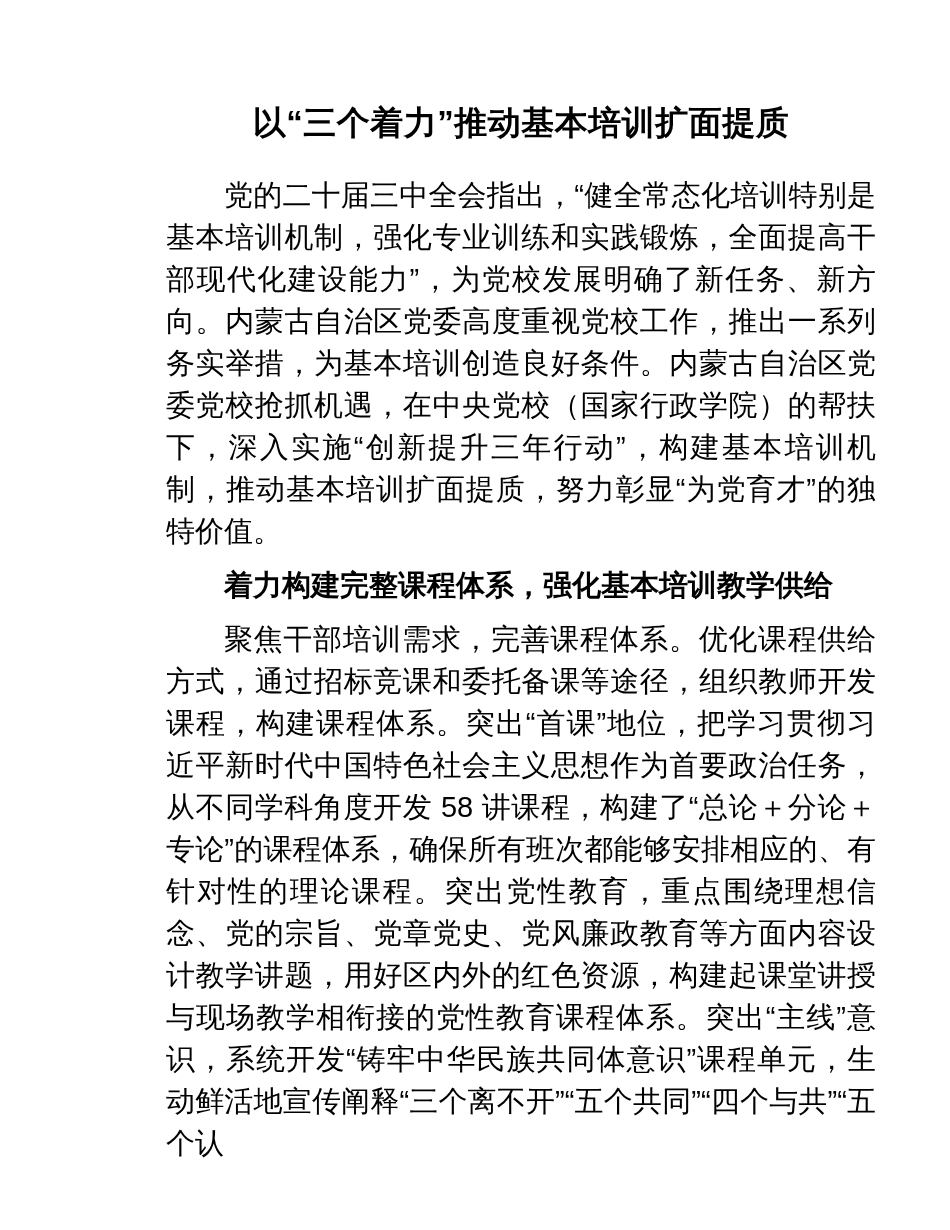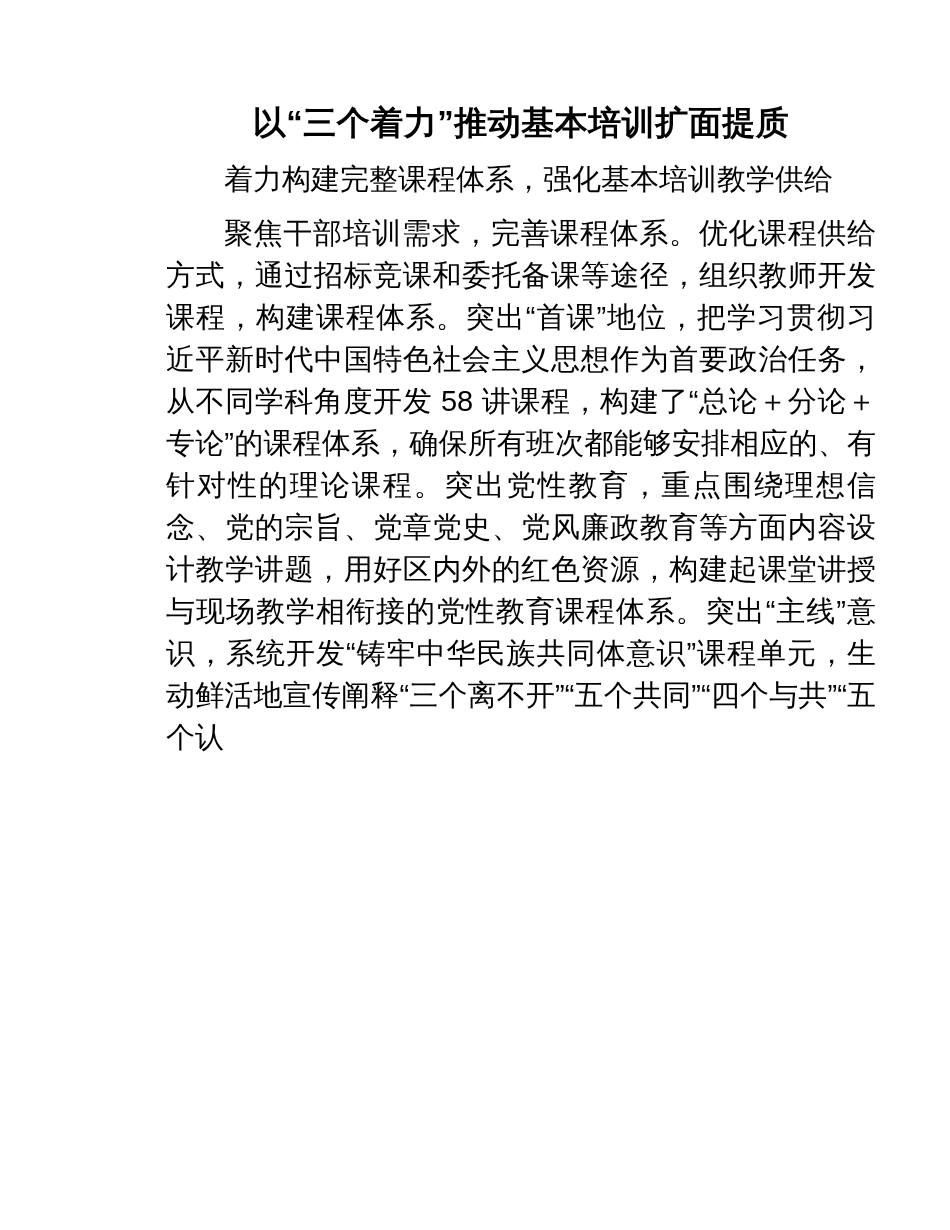--- a/index.html
+++ b/index.html
@@ -45,21 +45,21 @@
     margin: 0;
     letter-spacing: 0px;
     word-break: break-all;
   }
   .para-gap-first {
     margin-top: 28px;
   }
   .sub-heading {
     font-size: 29px;
     line-height: 42px;
-    font-weight: normal;
+    font-weight: bold;
     margin: 0;
     text-indent: 58px;
     letter-spacing: 0px;
   }
   .gap-before-sub {
     margin-top: 12px;
   }
   .gap-after-sub {
     margin-top: 12px;
   }
@@ -68,19 +68,20 @@
   }
 </style>
 </head>
 <body>
 
 <div class="page">
   <div class="content">
 
     <h1 class="doc-title">以“三个着力”推动基本培训扩面提质</h1>
 
+    <p class="body-para indent2 para-gap-first">党的二十届三中全会指出，“健全常态化培训特别是基本培训机制，强化专业训练和实践锻炼，全面提高干部现代化建设能力”，为党校发展明确了新任务、新方向。内蒙古自治区党委高度重视党校工作，推出一系列务实举措，为基本培训创造良好条件。内蒙古自治区党委党校抢抓机遇，在中央党校（国家行政学院）的帮扶下，深入实施“创新提升三年行动”，构建基本培训机制，推动基本培训扩面提质，努力彰显“为党育才”的独特价值。</p>
 
     <p class="sub-heading gap-before-sub">着力构建完整课程体系，强化基本培训教学供给</p>
 
     <p class="body-para indent2 gap-after-sub">聚焦干部培训需求，完善课程体系。优化课程供给方式，通过招标竞课和委托备课等途径，组织教师开发课程，构建课程体系。突出“首课”地位，把学习贯彻习近平新时代中国特色社会主义思想作为首要政治任务，从不同学科角度开发 58 讲课程，构建了“总论＋分论＋专论”的课程体系，确保所有班次都能够安排相应的、有针对性的理论课程。突出党性教育，重点围绕理想信念、党的宗旨、党章党史、党风廉政教育等方面内容设计教学讲题，用好区内外的红色资源，构建起课堂讲授与现场教学相衔接的党性教育课程体系。突出“主线”意识，系统开发“铸牢中华民族共同体意识”课程单元，生动鲜活地宣传阐释“三个离不开”“五个共同”“四个与共”“五个认</p>
 
   </div>
 </div>
 
 </body></html>

